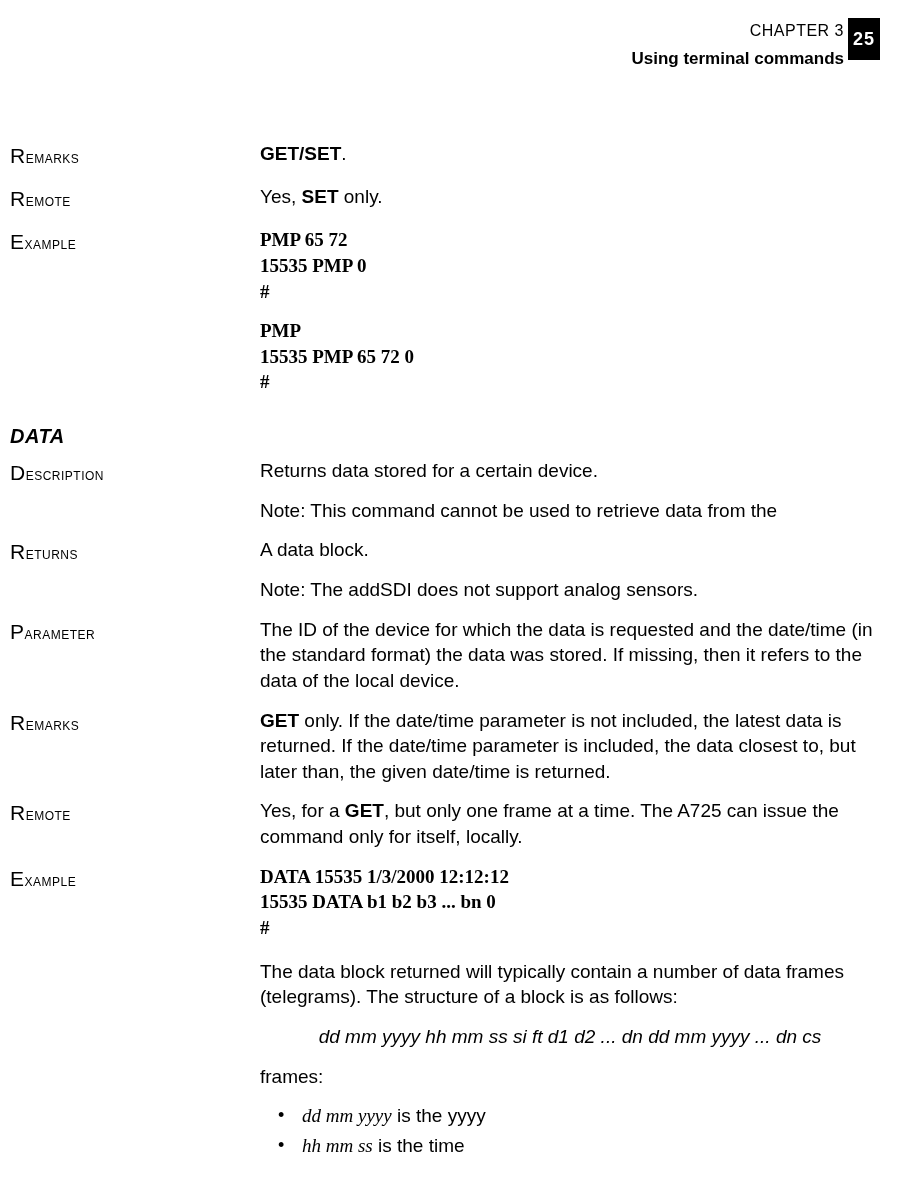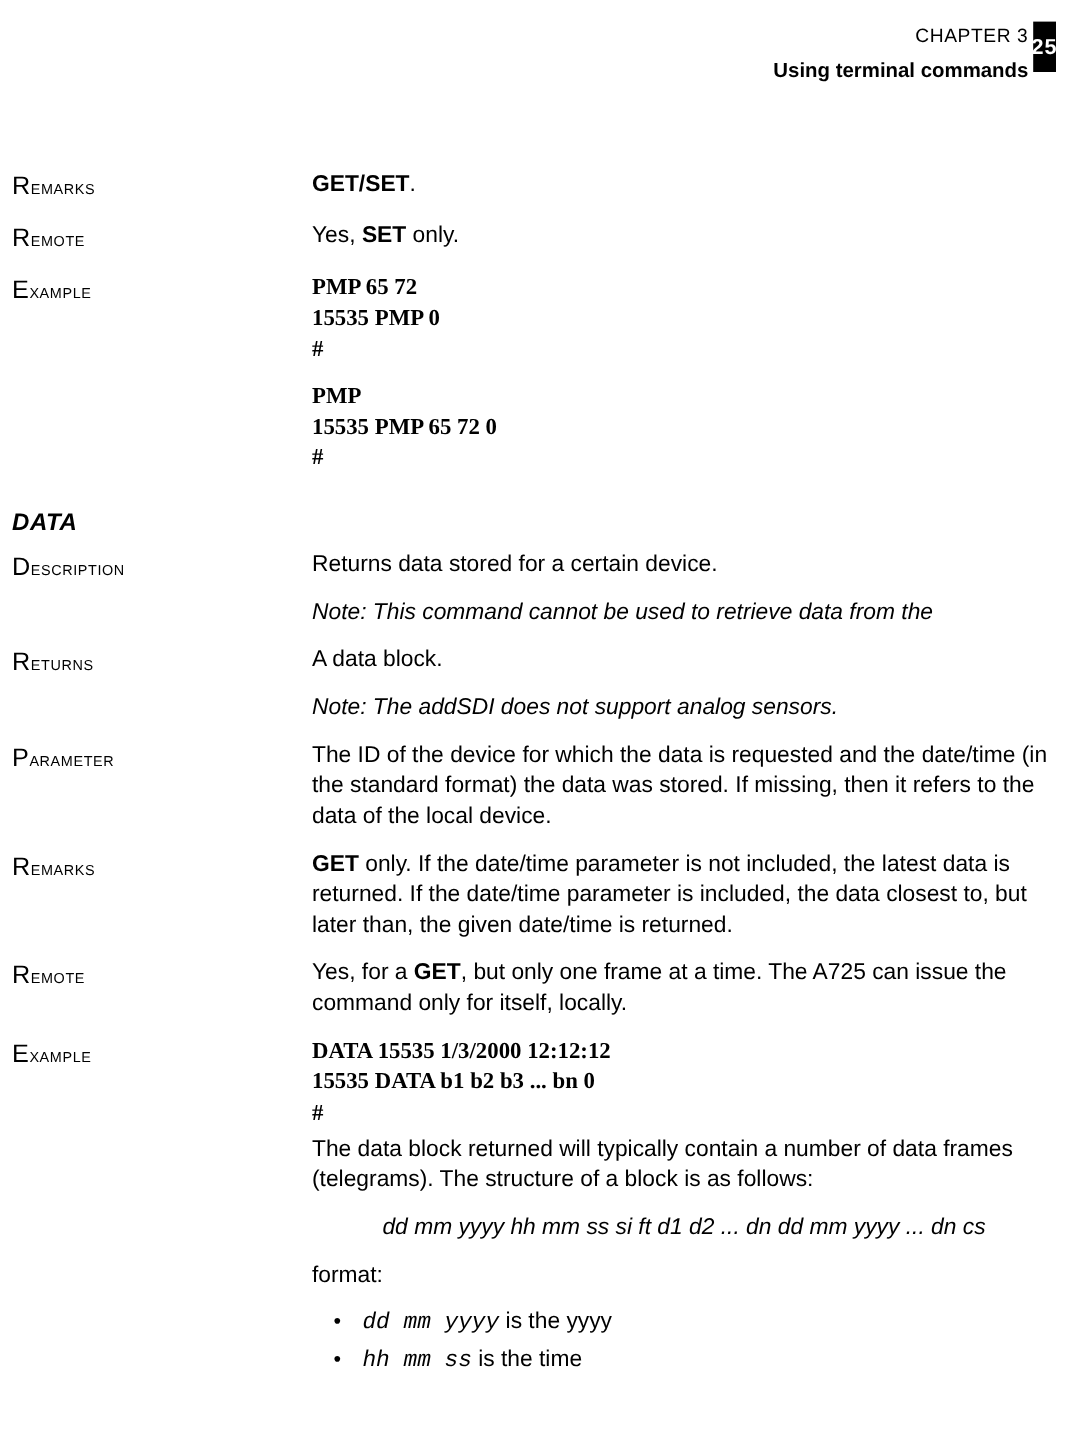--- a/index.html
+++ b/index.html
@@ -40,21 +40,21 @@
     font-weight: 600;
     font-size: 17px;
     margin-top: 6px;
     text-align: right;
   }
   .page-number {
     background: #000;
     color: #fff;
     font-weight: 700;
     font-size: 18px;
-    width: 19px;
+    width: 32px;
     height: 42px;
     display: flex;
     align-items: center;
     justify-content: center;
     letter-spacing: 1px;
   }
   .content {
     margin-top: 70px;
   }
   .row {
@@ -81,26 +81,25 @@
   .value p:last-child { margin-bottom: 0; }
   .bold { font-weight: 700; }
   .mono {
     font-family: Liberation Serif, serif;
     font-weight: 700;
     white-space: pre;
     font-size: 19px;
     line-height: 1.35;
   }
   .mono-italic {
-    font-family: Liberation Mono, monospace;
+    font-family: Liberation Serif, serif;
     font-style: italic;
     font-weight: 400;
   }
   .note {
-    font-style: italic;
   }
   .note-body {
     display: block;
     padding-left: 50px;
   }
   .section-heading {
     font-weight: 700;
     font-style: italic;
     font-size: 20px;
     width: 120px;
@@ -215,23 +214,23 @@
         </p>
       </div>
     </div>
 
     <div class="row">
       <div class="label">Example</div>
       <div class="value">
         <div class="mono">DATA 15535 1/3/2000 12:12:12
 15535 DATA b1 b2 b3 ... bn 0
 #</div>
-        <p style="margin-top:4px">The data block returned will typically contain a number of data frames (telegrams). The structure of a block is as follows:</p>
+        <p style="margin-top:18px">The data block returned will typically contain a number of data frames (telegrams). The structure of a block is as follows:</p>
         <p class="block-format">dd mm yyyy hh mm ss si ft d1 d2 ... dn dd mm yyyy ... dn cs</p>
-        <p>format:</p>
+        <p>frames:</p>
         <ul class="bullets">
           <li>
             <span class="mono-italic">dd mm yyyy</span><span> is the yyyy</span>
           </li>
           <li>
             <span class="mono-italic">hh mm ss</span><span> is the time</span>
           </li>
         </ul>
       </div>
     </div>

